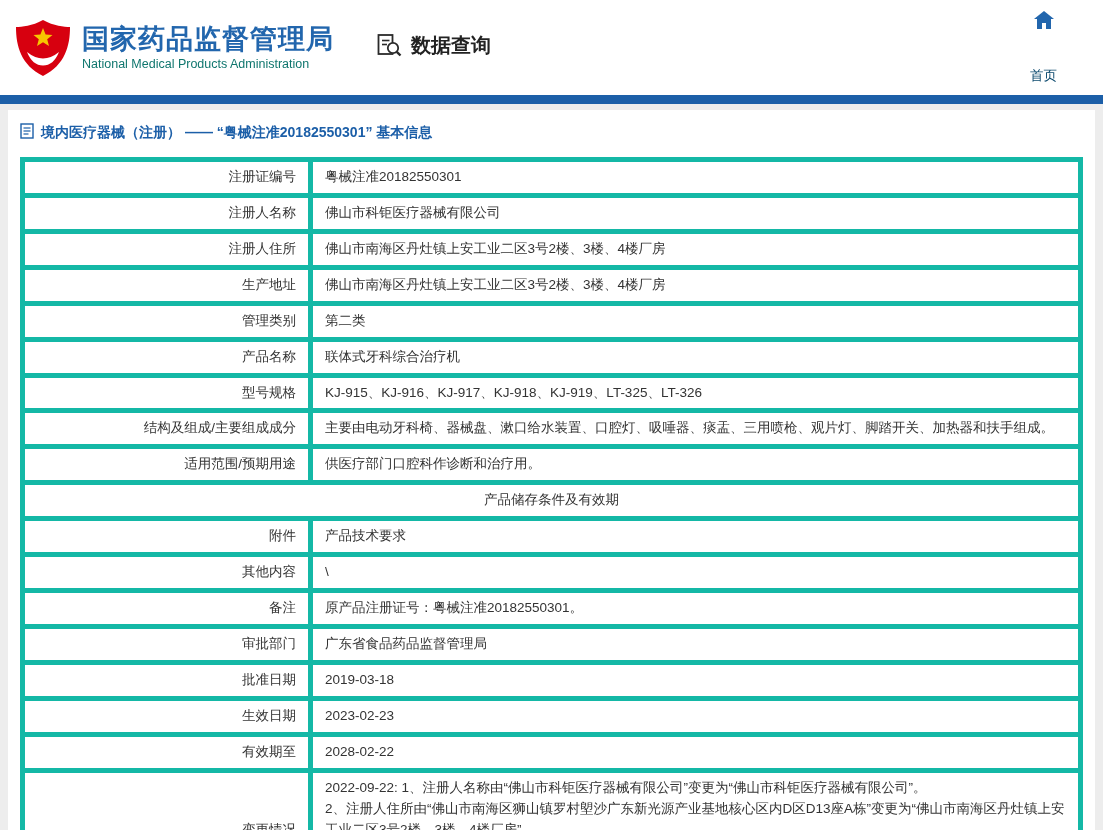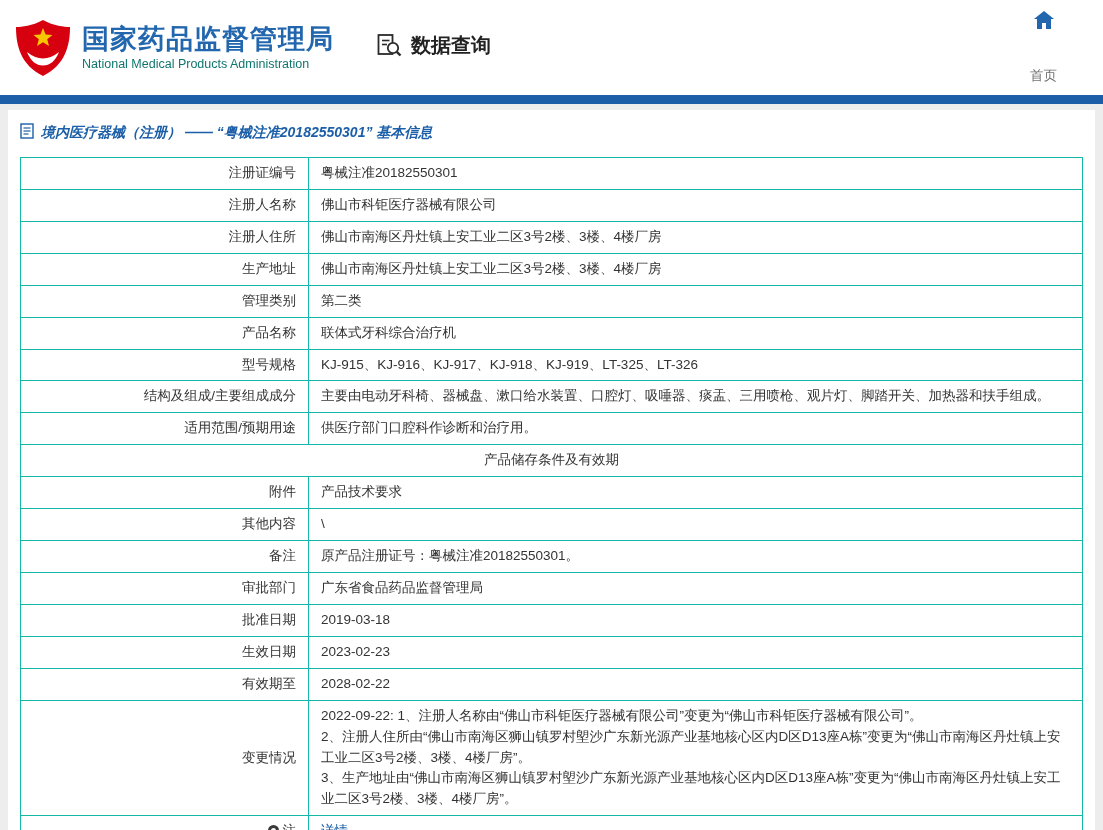--- a/index.html
+++ b/index.html
@@ -20,36 +20,36 @@
   .logo-text .en { font-size: 12.5px; color: #0f766e; margin-top: 2px; }
   .app-title {
     display: flex; align-items: flex-start; gap: 8px;
     margin-left: 42px; font-size: 20px; font-weight: bold; color: #222;
   }
   .header-nav { margin-left: auto; display: flex; gap: 48px; }
   .nav-item {
     display: flex; flex-direction: column; align-items: center; gap: 5px;
     text-decoration: none; cursor: pointer;
   }
-  .nav-label { font-size: 13.5px; color: #737373; margin-top: 28px; }
+  .nav-label { font-size: 13.5px; color: #0c4a6e; margin-top: 28px; }
   
   .blue-bar { height: 9px; background: #1c5fa8; }
   
   .panel { background: #fff; margin: 6px 8px 0; padding: 0 0 26px; min-height: 712px; }
   .panel-title {
     display: flex; align-items: center; gap: 7px;
     padding: 13px 12px 11px;
-    font-size: 14px; font-weight: bold; color: #1c5fa8; font-style: italic;
+    font-size: 14px; font-weight: bold; color: #1c5fa8;
   }
   .detail-table {
     border-collapse: collapse; table-layout: fixed;
     width: calc(100% - 24px); margin: 4px 12px 0;
   }
   .detail-table td {
-    border: 1px solid #14b8a6;
+    border: 5px solid #14b8a6;
     font-size: 13.5px; color: #333;
     padding: 5px 12px; line-height: 1.55;
     vertical-align: middle;
   }
   .label-cell { width: 288px; text-align: right; background: #fff; }
   .full-row  { text-align: center; }
   .value-cell { text-align: left; white-space: pre-line; word-break: break-all; }
   .detail-link { color: #1c5fa8; text-decoration: none; cursor: pointer; }
   .note-icon {
     width: 11px; height: 11px; border-radius: 50%;

